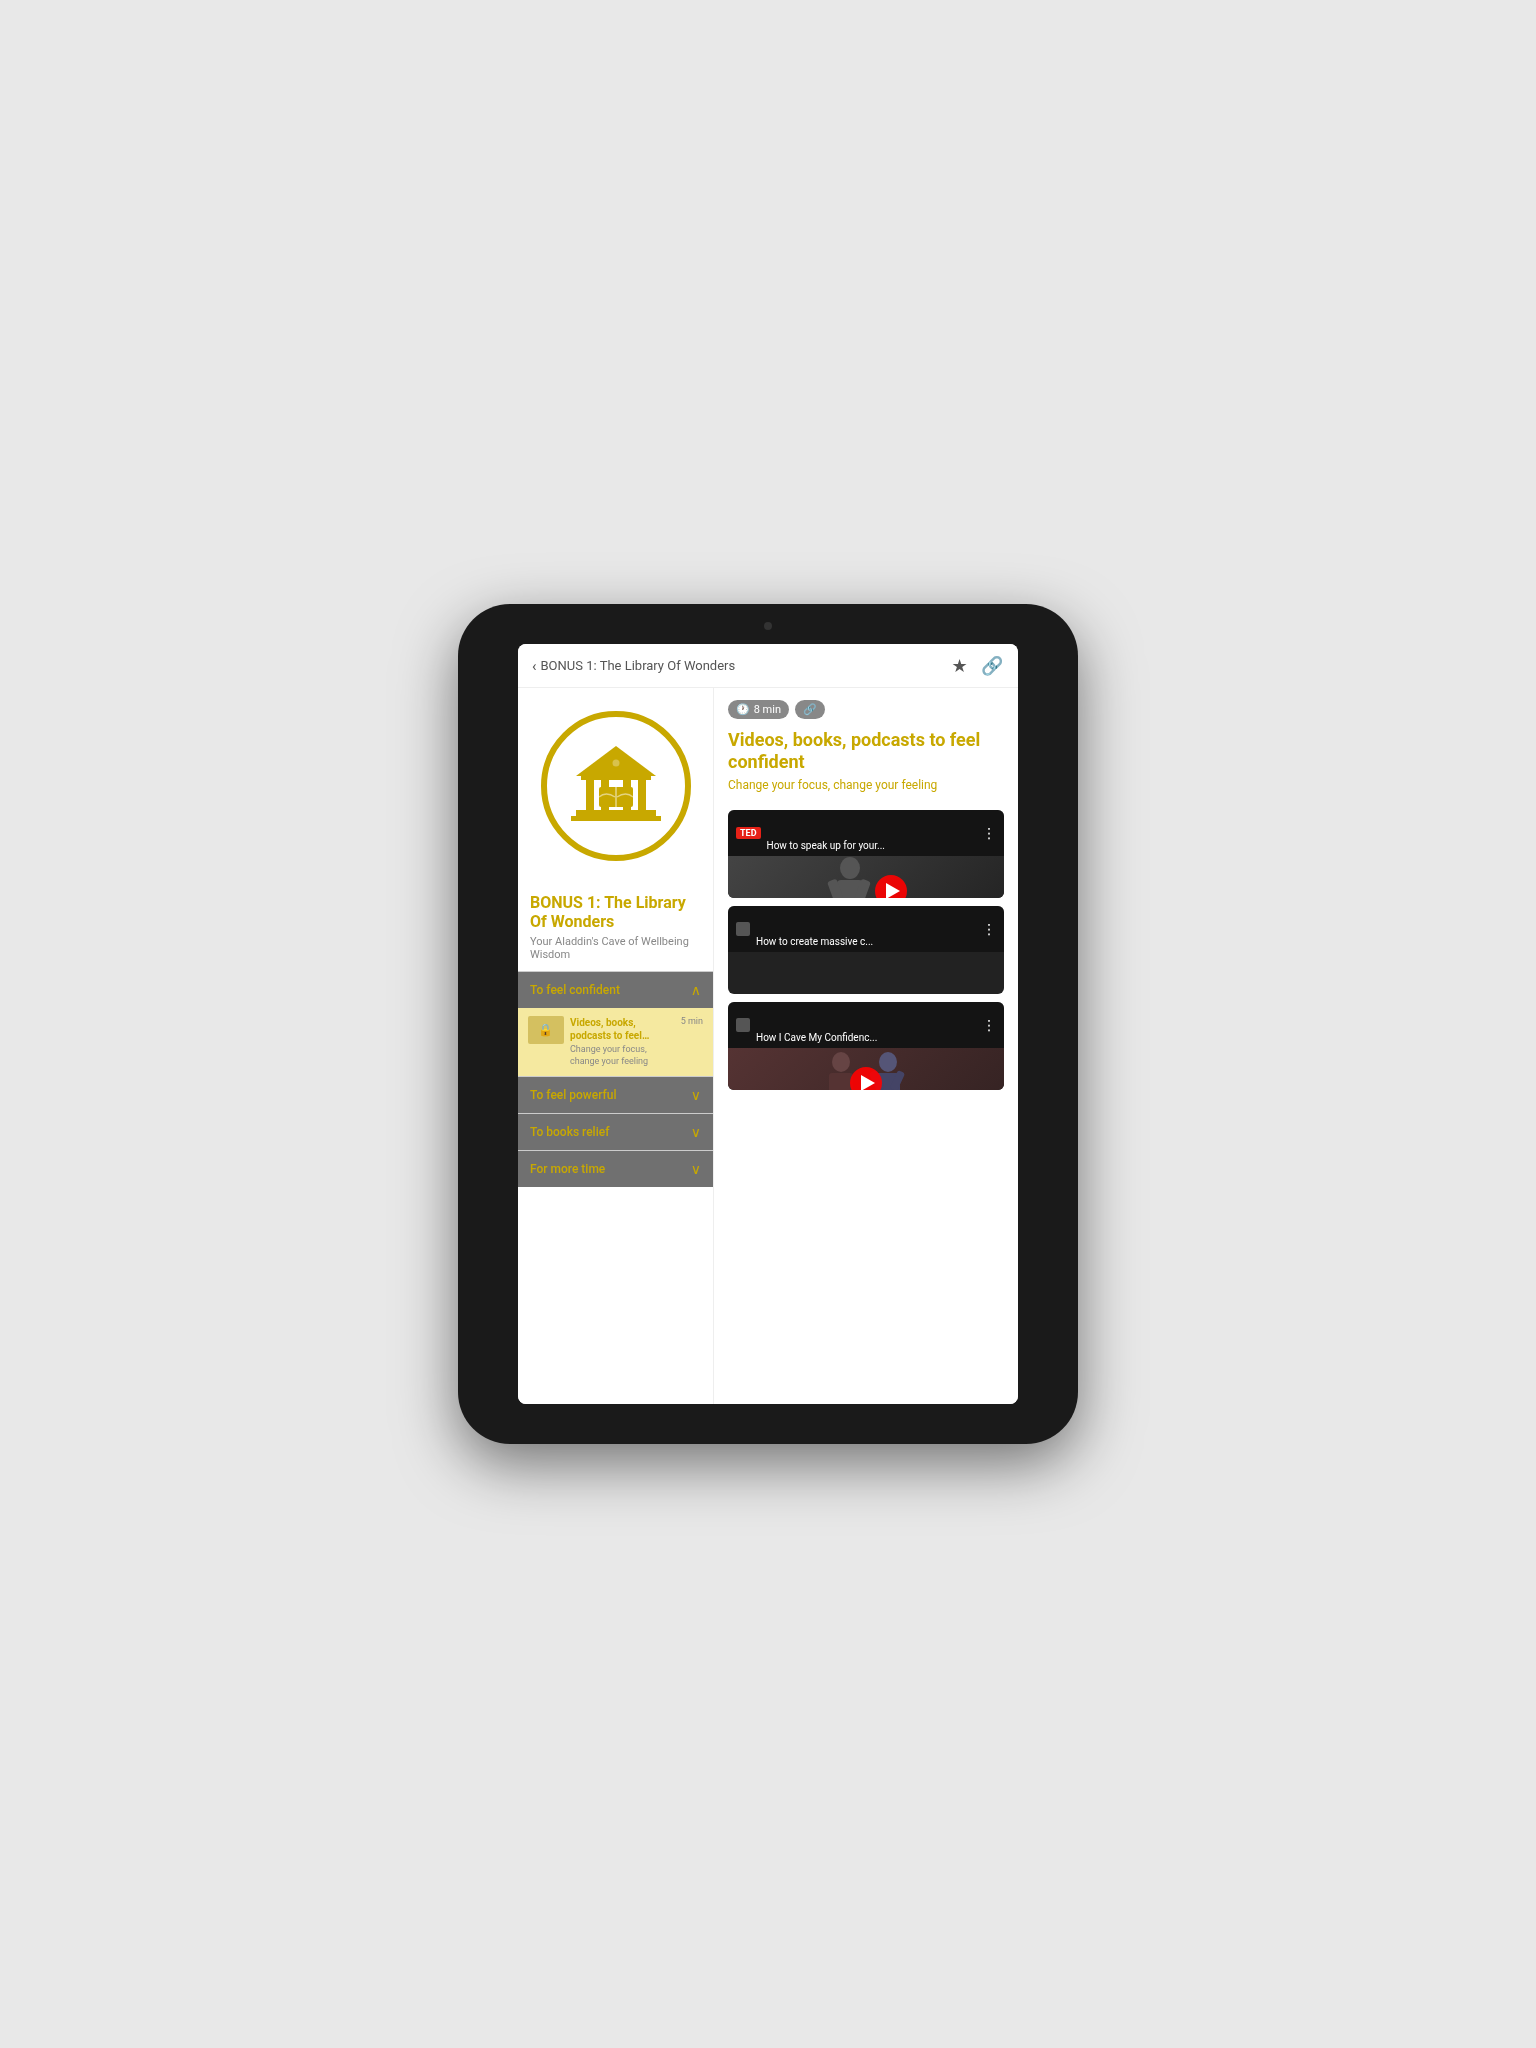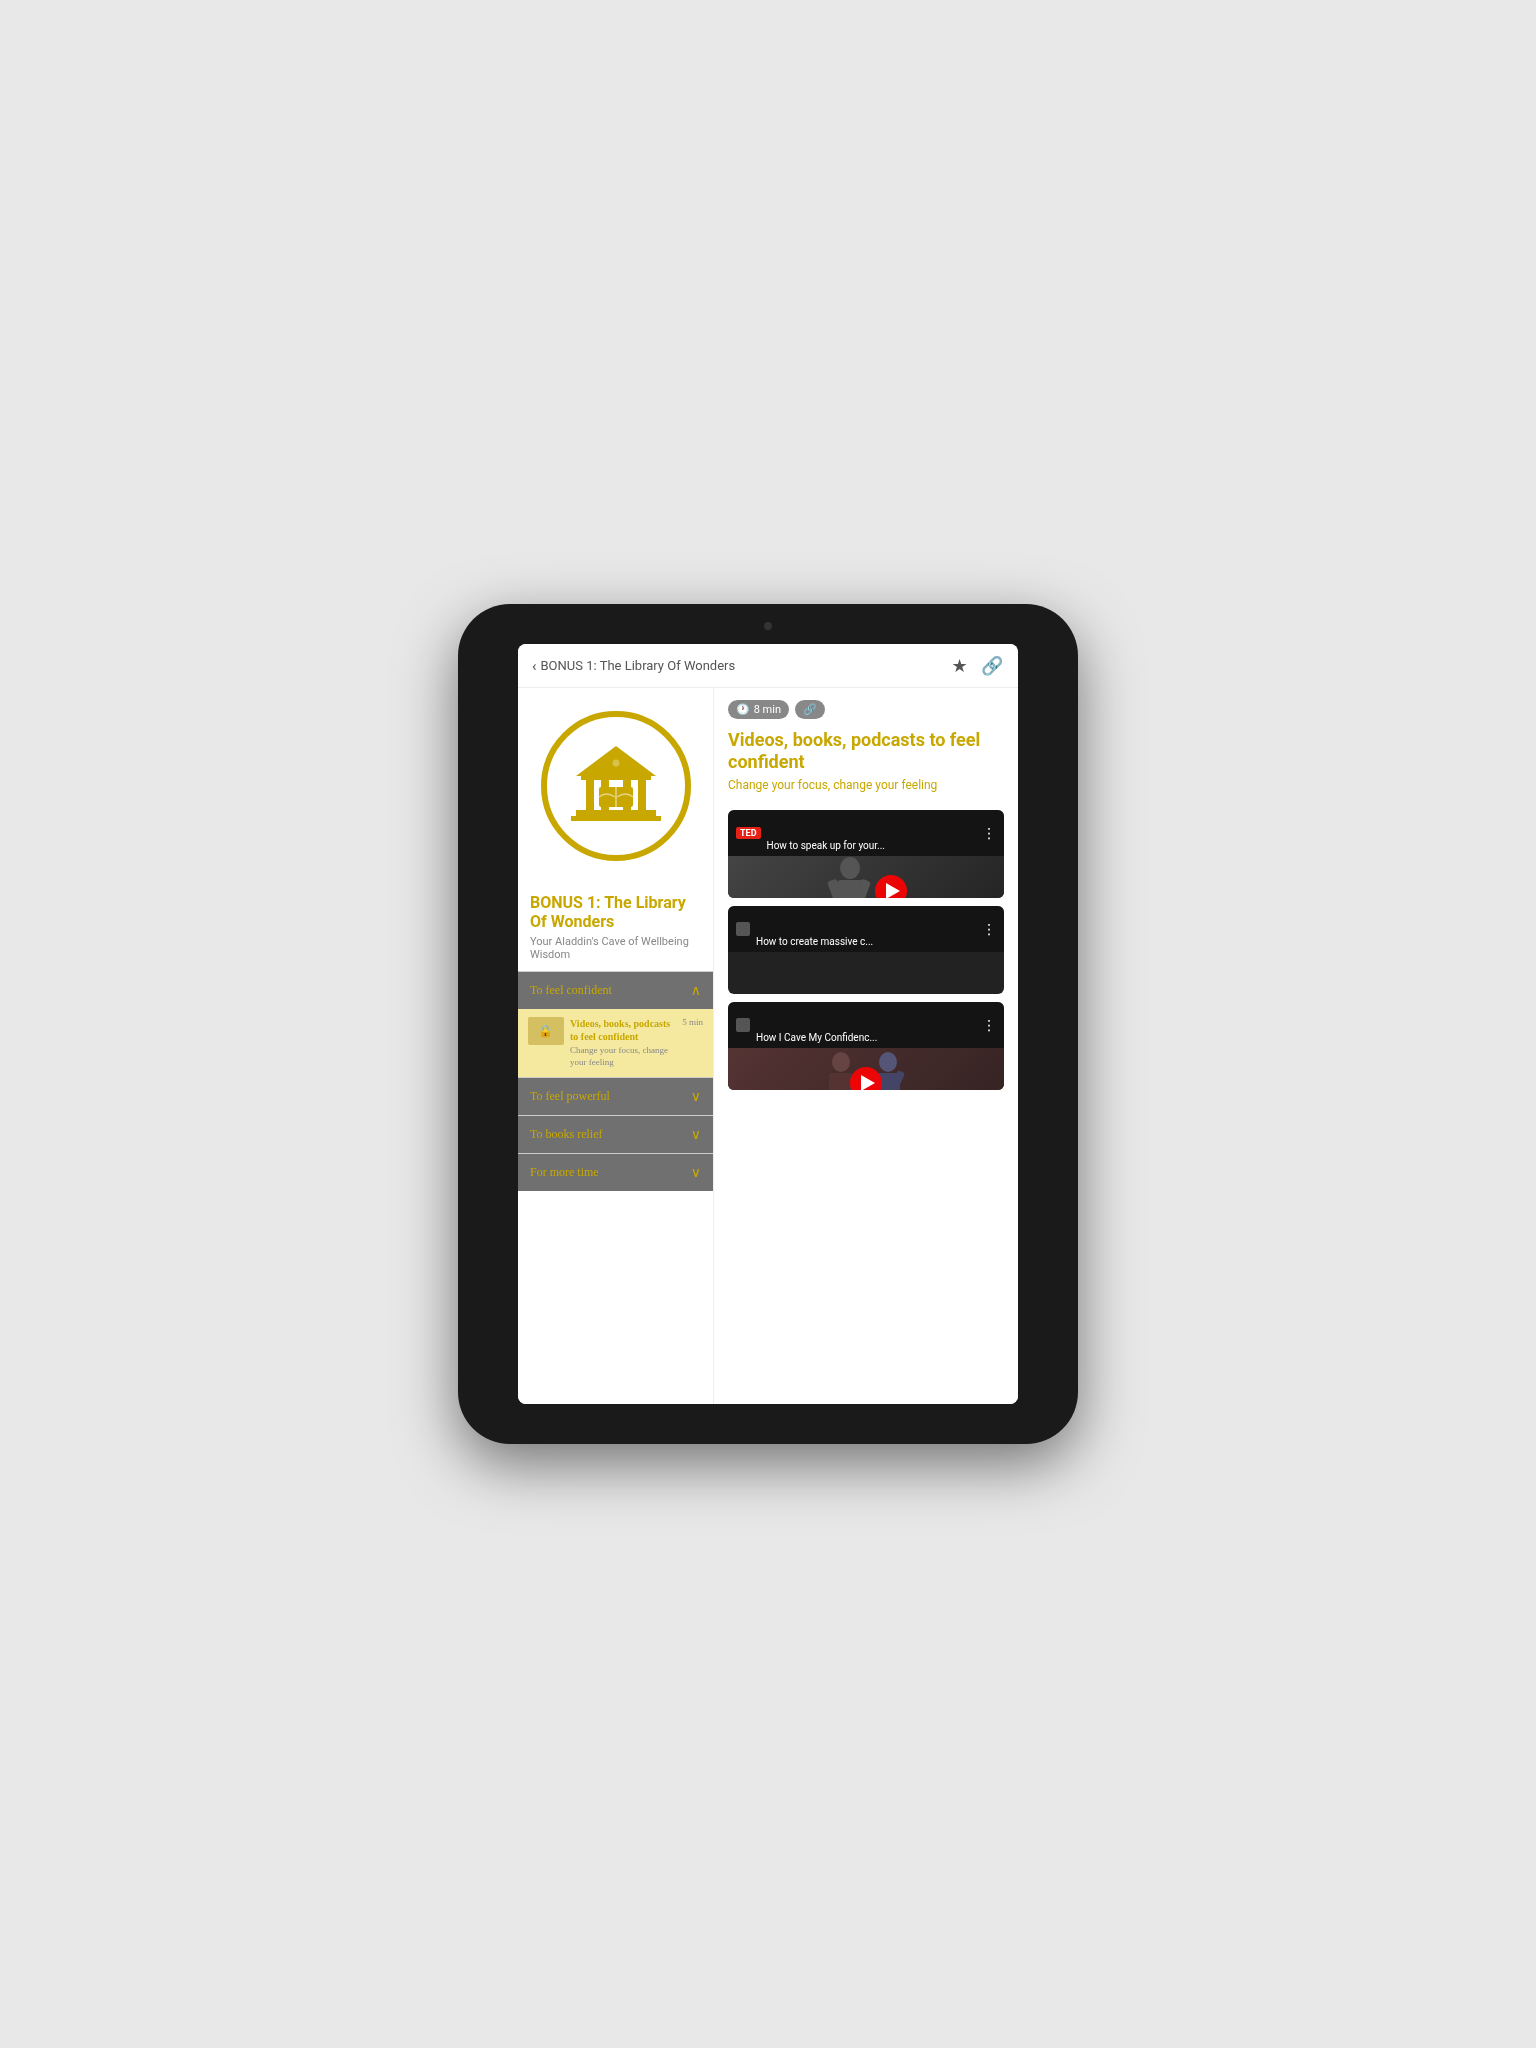--- a/index.html
+++ b/index.html
@@ -145,21 +145,20 @@
     .course-subtitle {
       color: #888;
       font-size: 11px;
     }
 
     
     .accordion {
       flex: 1;
       display: flex;
       flex-direction: column;
-      font-family: Liberation Serif, serif;
     }
 
     .accordion-item {
       border-top: 1px solid #ccc;
     }
 
     .accordion-header {
       display: flex;
       align-items: center;
       justify-content: space-between;

